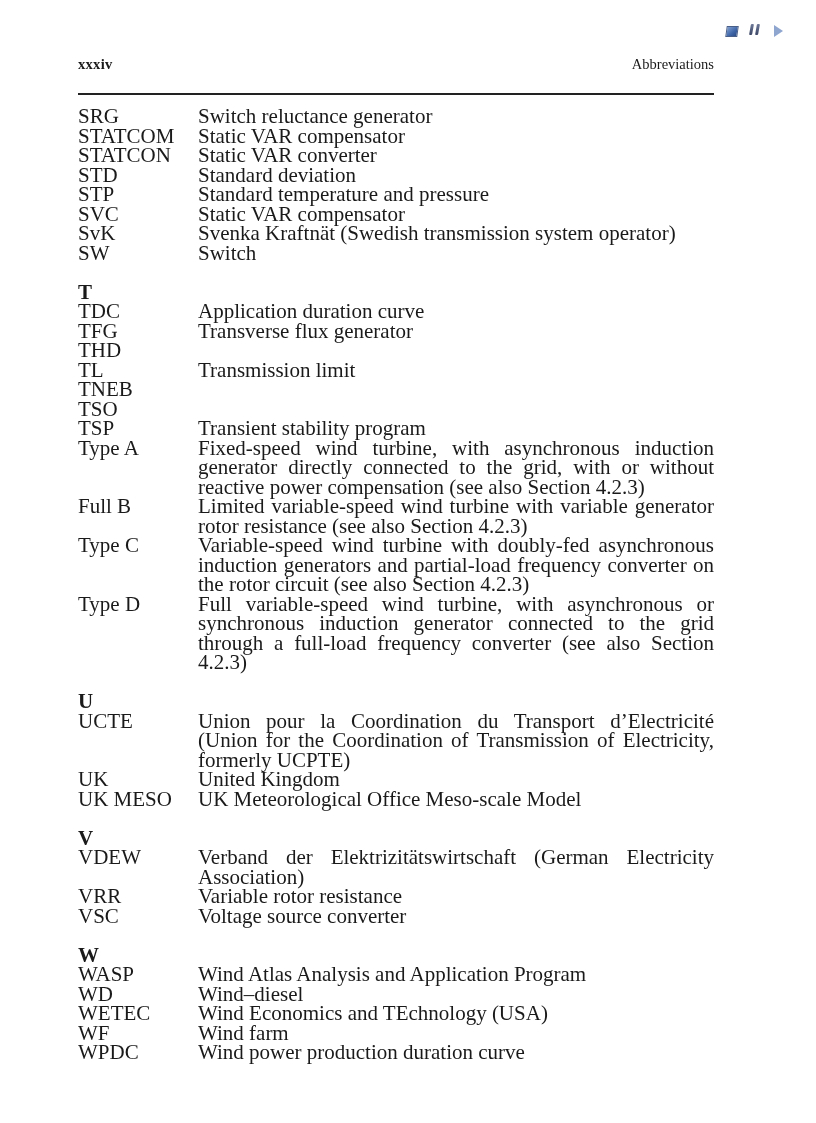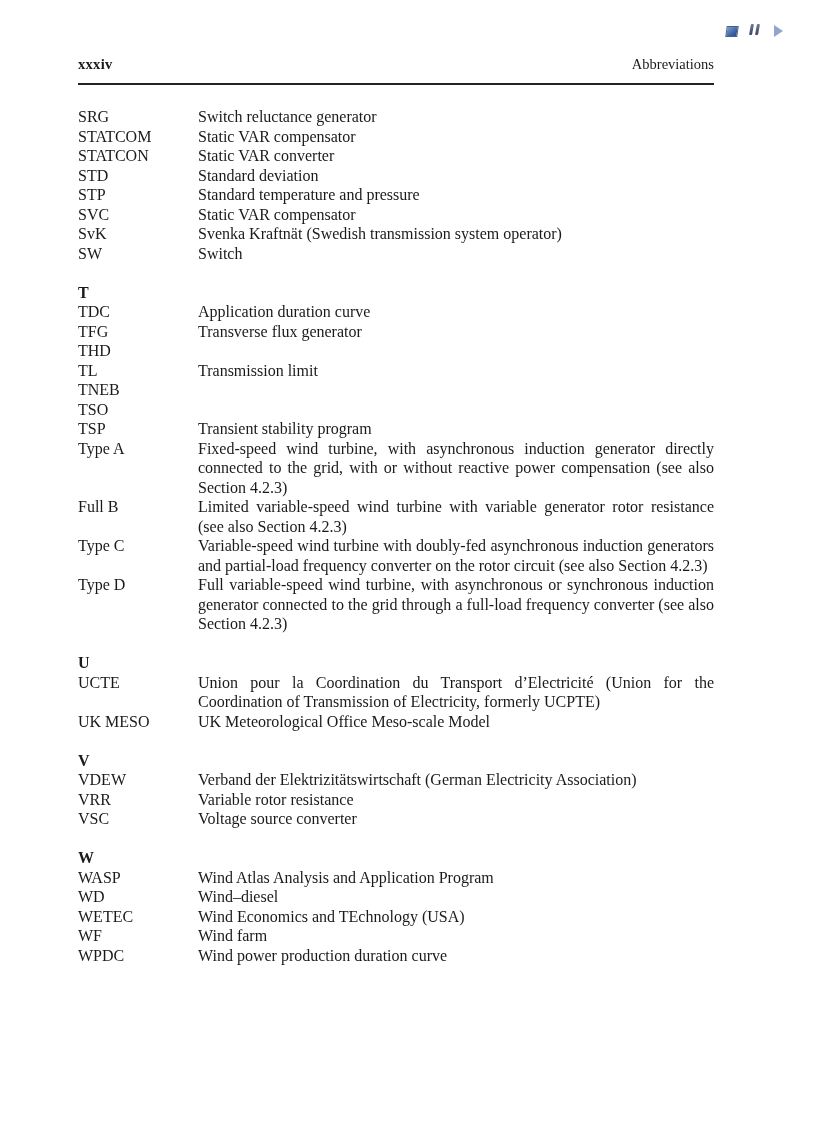--- a/index.html
+++ b/index.html
@@ -26,26 +26,26 @@
     }
     .tb-play {
       width: 0; height: 0; margin-top: 1px;
       border-top: 6px solid transparent; border-bottom: 6px solid transparent;
       border-left: 9px solid #8fa6cf;
     }
     .header {
       position: absolute; top: 56px; left: 78px; width: 636px;
       display: flex; justify-content: space-between; align-items: center;
       font-size: 14.5px;
-      border-bottom: 2px solid #222; padding-bottom: 10px;
+      border-bottom: 2px solid #222; padding-bottom: 20px;
     }
     .header .page-num { font-weight: bold; letter-spacing: 0.3px; }
     .content {
       position: absolute; top: 107px; left: 78px; width: 636px;
-      font-size: 16px; line-height: 19.5px;
+      font-size: 21px; line-height: 19.5px;
     }
     .entry { display: flex; }
     .abbr { width: 120px; flex: 0 0 120px; }
     .def { flex: 1; text-align: justify; }
     .section-letter { font-weight: bold; margin-top: 19.5px; }
   </style>
 </head>
 <body>
 
 <div class="toolbar">
@@ -145,20 +145,24 @@
         <div class="def">Full variable-speed wind turbine, with asynchronous or synchronous induction generator connected to the grid through a full-load frequency converter (see also Section 4.2.3)</div>
       </div>
     </div>
     <div>
       <div class="section-letter">U</div>
       <div class="entry">
         <div class="abbr">UCTE</div>
         <div class="def">Union pour la Coordination du Transport d’Electricité (Union for the Coordination of Transmission of Electricity, formerly UCPTE)</div>
       </div>
       <div class="entry">
+        <div class="abbr">UK</div>
+        <div class="def">United Kingdom</div>
+      </div>
+      <div class="entry">
         <div class="abbr">UK MESO</div>
         <div class="def">UK Meteorological Office Meso-scale Model</div>
       </div>
     </div>
     <div>
       <div class="section-letter">V</div>
       <div class="entry">
         <div class="abbr">VDEW</div>
         <div class="def">Verband der Elektrizitätswirtschaft (German Electricity Association)</div>
       </div>

